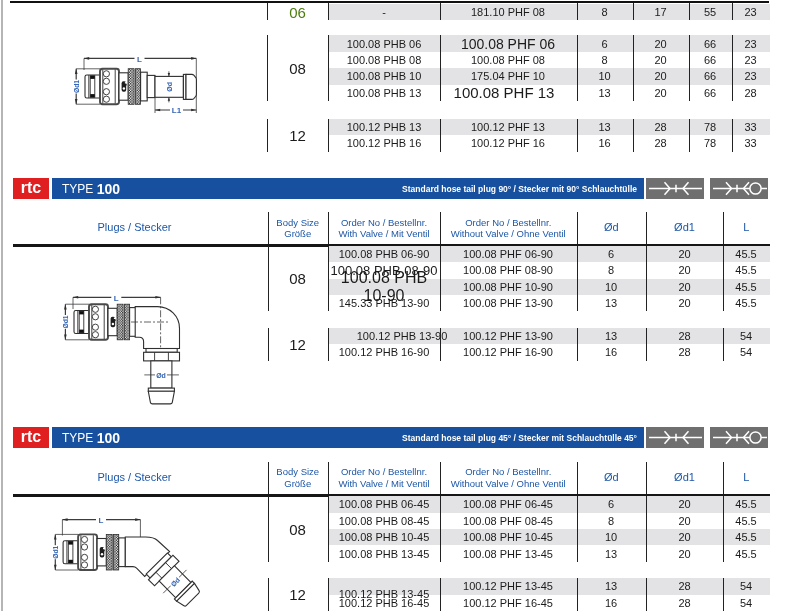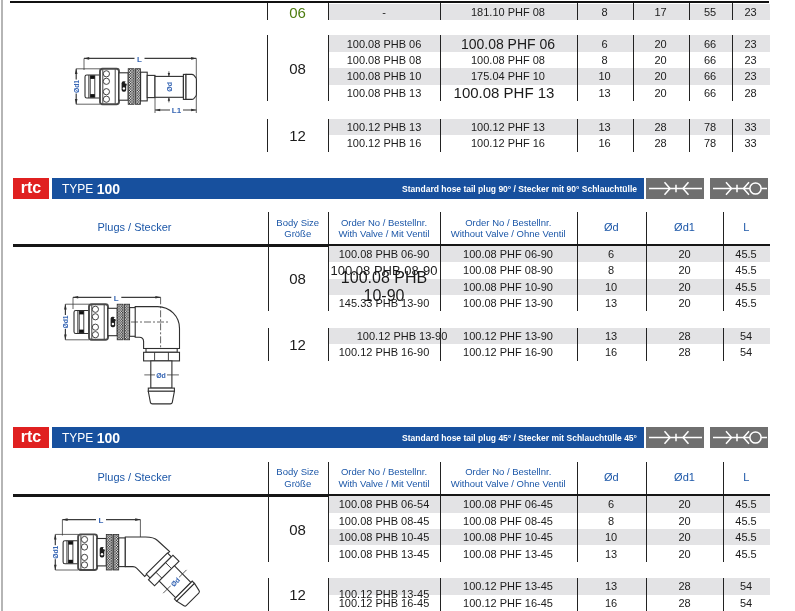--- a/index.html
+++ b/index.html
@@ -246,21 +246,21 @@
 <div class="a" style="left:576.5px;top:461.5px;width:1px;height:32.0px;background:#222;"></div>
 <div class="a" style="left:646.0px;top:461.5px;width:1px;height:32.0px;background:#222;"></div>
 <div class="a" style="left:723.0px;top:461.5px;width:1px;height:32.0px;background:#222;"></div>
 
 <div class="a" style="left:13.0px;top:493.5px;width:756.5px;height:3px;background:#161616;"></div>
 
 <div class="a" style="left:328.0px;top:496.3px;width:441.5px;height:16.4px;background:#e3e3e5;"></div>
 <div class="a" style="left:328.0px;top:529.1px;width:441.5px;height:16.4px;background:#e3e3e5;"></div>
 
 <div class="ct" style="left:272.5px;top:520.9px;width:50.0px;height:16.4px;font-size:15px;color:#1b1b1b;">08</div>
-<div class="ct" style="left:328.0px;top:496.3px;width:112.0px;height:16.4px;font-size:11px;color:#1b1b1b;">100.08 PHB 06-54</div>
+<div class="ct" style="left:328.0px;top:496.3px;width:112.0px;height:16.4px;font-size:11px;color:#1b1b1b;">100.08 PHB 06-45</div>
 <div class="ct" style="left:440.0px;top:496.3px;width:136.0px;height:16.4px;font-size:11px;color:#1b1b1b;">100.08 PHF 06-45</div>
 <div class="ct" style="left:591.0px;top:496.3px;width:40.0px;height:16.4px;font-size:11px;color:#1b1b1b;">6</div>
 <div class="ct" style="left:664.5px;top:496.3px;width:40.0px;height:16.4px;font-size:11px;color:#1b1b1b;">20</div>
 <div class="ct" style="left:725.0px;top:496.3px;width:42.0px;height:16.4px;font-size:11px;color:#1b1b1b;">45.5</div>
 <div class="ct" style="left:328.0px;top:512.7px;width:112.0px;height:16.4px;font-size:11px;color:#1b1b1b;">100.08 PHB 08-45</div>
 <div class="ct" style="left:440.0px;top:512.7px;width:136.0px;height:16.4px;font-size:11px;color:#1b1b1b;">100.08 PHF 08-45</div>
 <div class="ct" style="left:591.0px;top:512.7px;width:40.0px;height:16.4px;font-size:11px;color:#1b1b1b;">8</div>
 <div class="ct" style="left:664.5px;top:512.7px;width:40.0px;height:16.4px;font-size:11px;color:#1b1b1b;">20</div>
 <div class="ct" style="left:725.0px;top:512.7px;width:42.0px;height:16.4px;font-size:11px;color:#1b1b1b;">45.5</div>
 <div class="ct" style="left:328.0px;top:529.1px;width:112.0px;height:16.4px;font-size:11px;color:#1b1b1b;">100.08 PHB 10-45</div>

